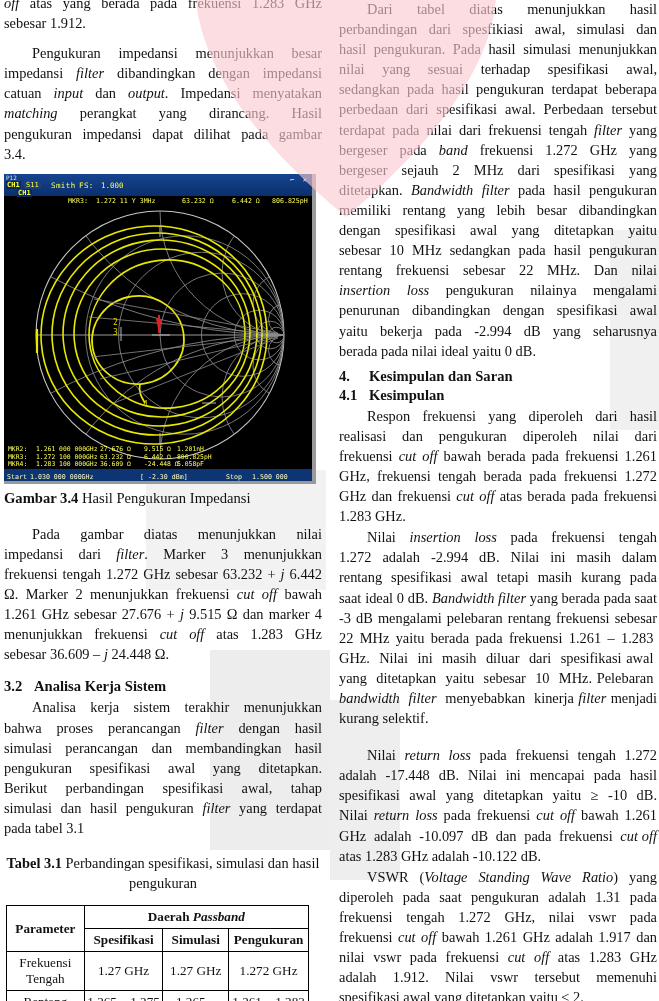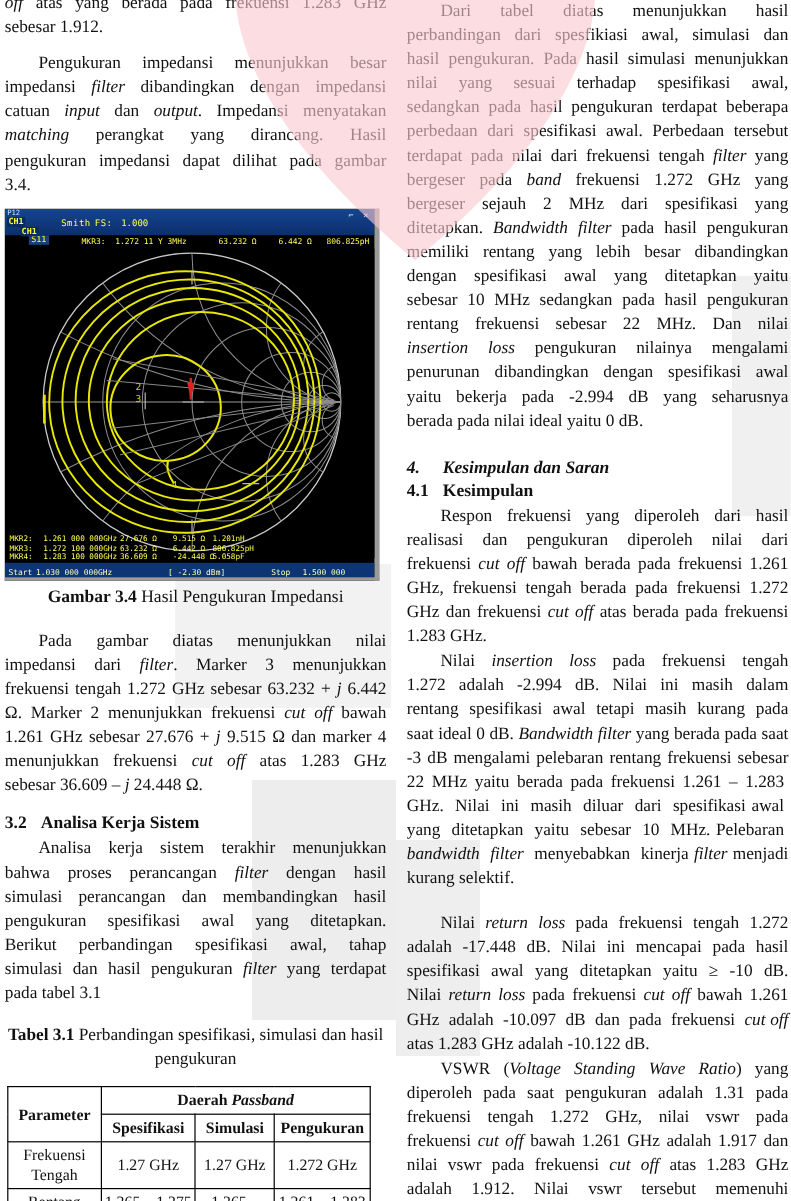--- a/index.html
+++ b/index.html
@@ -71,21 +71,21 @@
   .vna-tb-left {
     position:absolute; left:2px; top:0px; font-size:6px; color:#cfe0ff;
     line-height:7px;
   }
   .vna-ch {
     position:absolute; left:2px; top:7px;
     font-size:7px; color:#ffff33; background:#0a2a5e; padding:0 1px;
     font-weight:bold;
   }
   .vna-param {
-    position:absolute; left:20px; top:22px;
+    position:absolute; left:20px; top:7px;
     font-size:7px; color:#ffff33; background:#1b3f7a; padding:0 2px;
     font-weight:normal;
   }
   .vna-fmt {
     position:absolute; left:47px; top:7px;
     font-size:7.5px; color:#ffff55; letter-spacing:.4px;
   }
   .vna-fs {
     position:absolute; left:75px; top:7px;
     font-size:7.5px; color:#ffff55; letter-spacing:.4px;
@@ -135,21 +135,21 @@
     background:#0d3573; color:#ffffbb; font-size:6.6px;
   }
   .vna-status span { position:absolute; top:4px; }
   .st-1 { left:3px; }
   .st-2 { left:26px; }
   .st-3 { left:136px;text-align:center; }
   .st-4 { left:222px; }
   .st-5 { left:248px; }
 
   .figcap {
-    text-align:center; font-size:14.6px; margin-top:5px; line-height:19px;
+    text-align:left; font-size:14.6px; margin-top:5px; line-height:19px;
   }
   .figcap .bd { font-weight:bold; }
 
   .tabcap {
     text-align:center; font-size:14.4px; line-height:19.5px; margin-top:16px;
   }
 
   
   table.cmp {
     border-collapse: collapse;
@@ -383,21 +383,21 @@
       </tbody>
     </table>
   </div>
 
   <div class="col">
 
     <p class="body ind" style="margin-top:-1px;">
       Dari&nbsp;&nbsp; tabel&nbsp;&nbsp; diatas&nbsp;&nbsp; menunjukkan&nbsp;&nbsp; hasil perbandingan&nbsp; dari&nbsp; spesfikiasi&nbsp; awal,&nbsp; simulasi&nbsp; dan hasil pengukuran. Pada hasil simulasi menunjukkan nilai&nbsp;&nbsp; yang&nbsp;&nbsp; sesuai&nbsp;&nbsp; terhadap&nbsp;&nbsp; spesifikasi&nbsp;&nbsp; awal, sedangkan pada hasil pengukuran terdapat beberapa perbedaan dari spesifikasi awal. Perbedaan tersebut terdapat pada nilai dari frekuensi tengah <span class="it">filter</span> yang bergeser&nbsp; pada&nbsp; <span class="it">band</span>&nbsp; frekuensi&nbsp; 1.272&nbsp; GHz&nbsp; yang bergeser&nbsp; sejauh&nbsp; 2&nbsp; MHz&nbsp; dari&nbsp; spesifikasi&nbsp; yang ditetapkan. <span class="it">Bandwidth filter</span> pada hasil pengukuran memiliki&nbsp; rentang&nbsp; yang&nbsp; lebih&nbsp; besar&nbsp; dibandingkan dengan&nbsp; spesifikasi&nbsp; awal&nbsp; yang&nbsp; ditetapkan&nbsp; yaitu sebesar 10 MHz sedangkan pada hasil pengukuran rentang&nbsp; frekuensi&nbsp; sebesar&nbsp; 22&nbsp; MHz.&nbsp; Dan&nbsp; nilai <span class="it">insertion&nbsp; loss</span>&nbsp; pengukuran&nbsp; nilainya&nbsp; mengalami penurunan&nbsp; dibandingkan&nbsp; dengan&nbsp; spesifikasi&nbsp; awal yaitu&nbsp; bekerja&nbsp; pada&nbsp; -2.994&nbsp; dB&nbsp; yang&nbsp; seharusnya berada pada nilai ideal yaitu 0 dB.
     </p>
 
-    <h3 class="sec" style="margin-top:20px;font-style:italic;">
+    <h3 class="sec" style="margin-top:6px;">
       <span class="num">4.</span><span>Kesimpulan dan Saran</span>
     </h3>
     <h3 class="sec" style="margin-top:0px;">
       <span class="num">4.1</span><span>Kesimpulan</span>
     </h3>
 
     <p class="body ind" style="margin-top:1px;">
       Respon&nbsp; frekuensi&nbsp; yang&nbsp; diperoleh&nbsp; dari&nbsp; hasil realisasi&nbsp; dan&nbsp; pengukuran&nbsp; diperoleh&nbsp; nilai&nbsp; dari frekuensi <span class="it">cut off</span> bawah berada pada frekuensi 1.261 GHz, frekuensi tengah berada pada frekuensi 1.272 GHz dan frekuensi <span class="it">cut off</span> atas berada pada frekuensi 1.283 GHz.
     </p>
 

